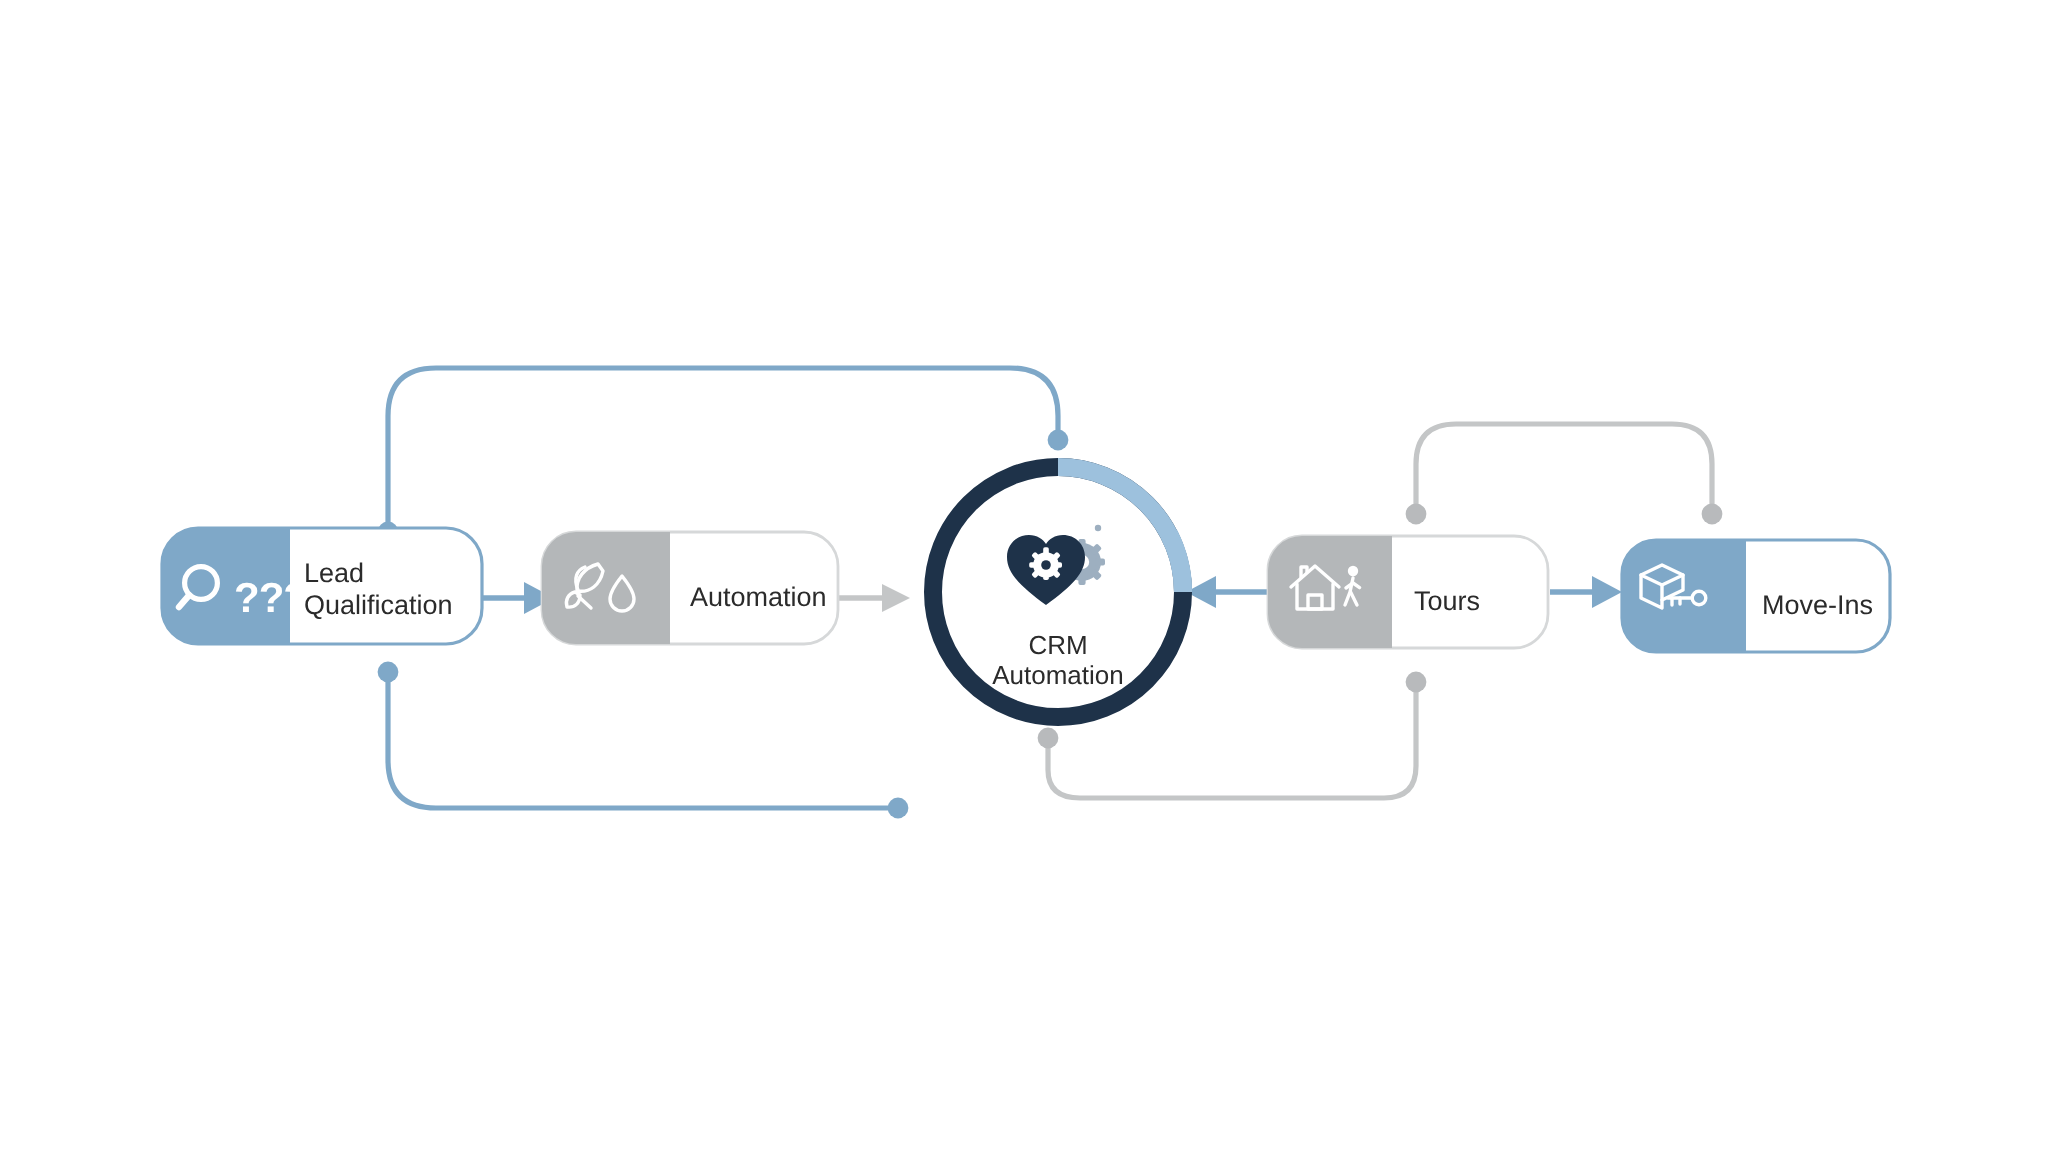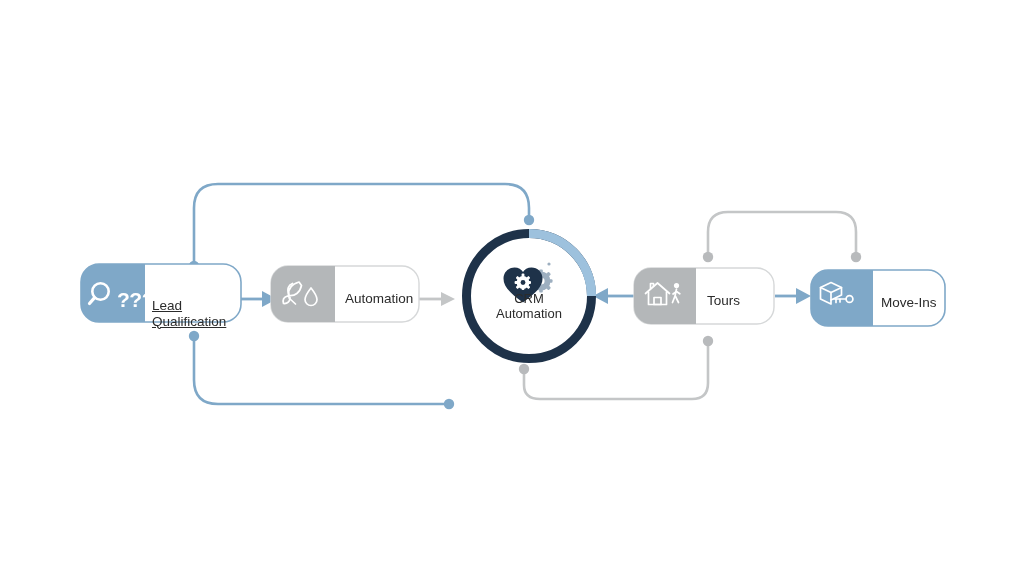--- a/index.html
+++ b/index.html
@@ -199,25 +199,25 @@
           <rect x="0.6" y="9.8" width="2.8" height="4" rx="0.9" transform="rotate(45 2 11.8)"></rect>
           <circle cx="7" cy="7.5" r="2.4" fill="#1e3249"></circle>
         </g>
         <circle cx="47" cy="2" r="1.6" fill="#9dafc0"></circle>
       </g>
     </g>
   </svg>
 
   <div class="qmark" style="left:117px; top:288px;">???</div>
 
-  <div class="node-label" style="left:152px; top:298px;text-decoration:underline;">Lead
+  <div class="node-label" style="left:152px; top:279px;">Lead
 Qualification</div>
 
   <div class="node-label" style="left:345px; top:291px;">Automation</div>
 
   <div class="node-label" style="left:707px; top:293px;">Tours</div>
 
   <div class="node-label" style="left:881px; top:295px;">Move-Ins</div>
 
-  <div class="hub-label" style="left:469px; top:291px;">CRM
+  <div class="hub-label" style="left:469px; top:315px;">CRM
 Automation</div>
 
 </div>
 
 </body></html>

